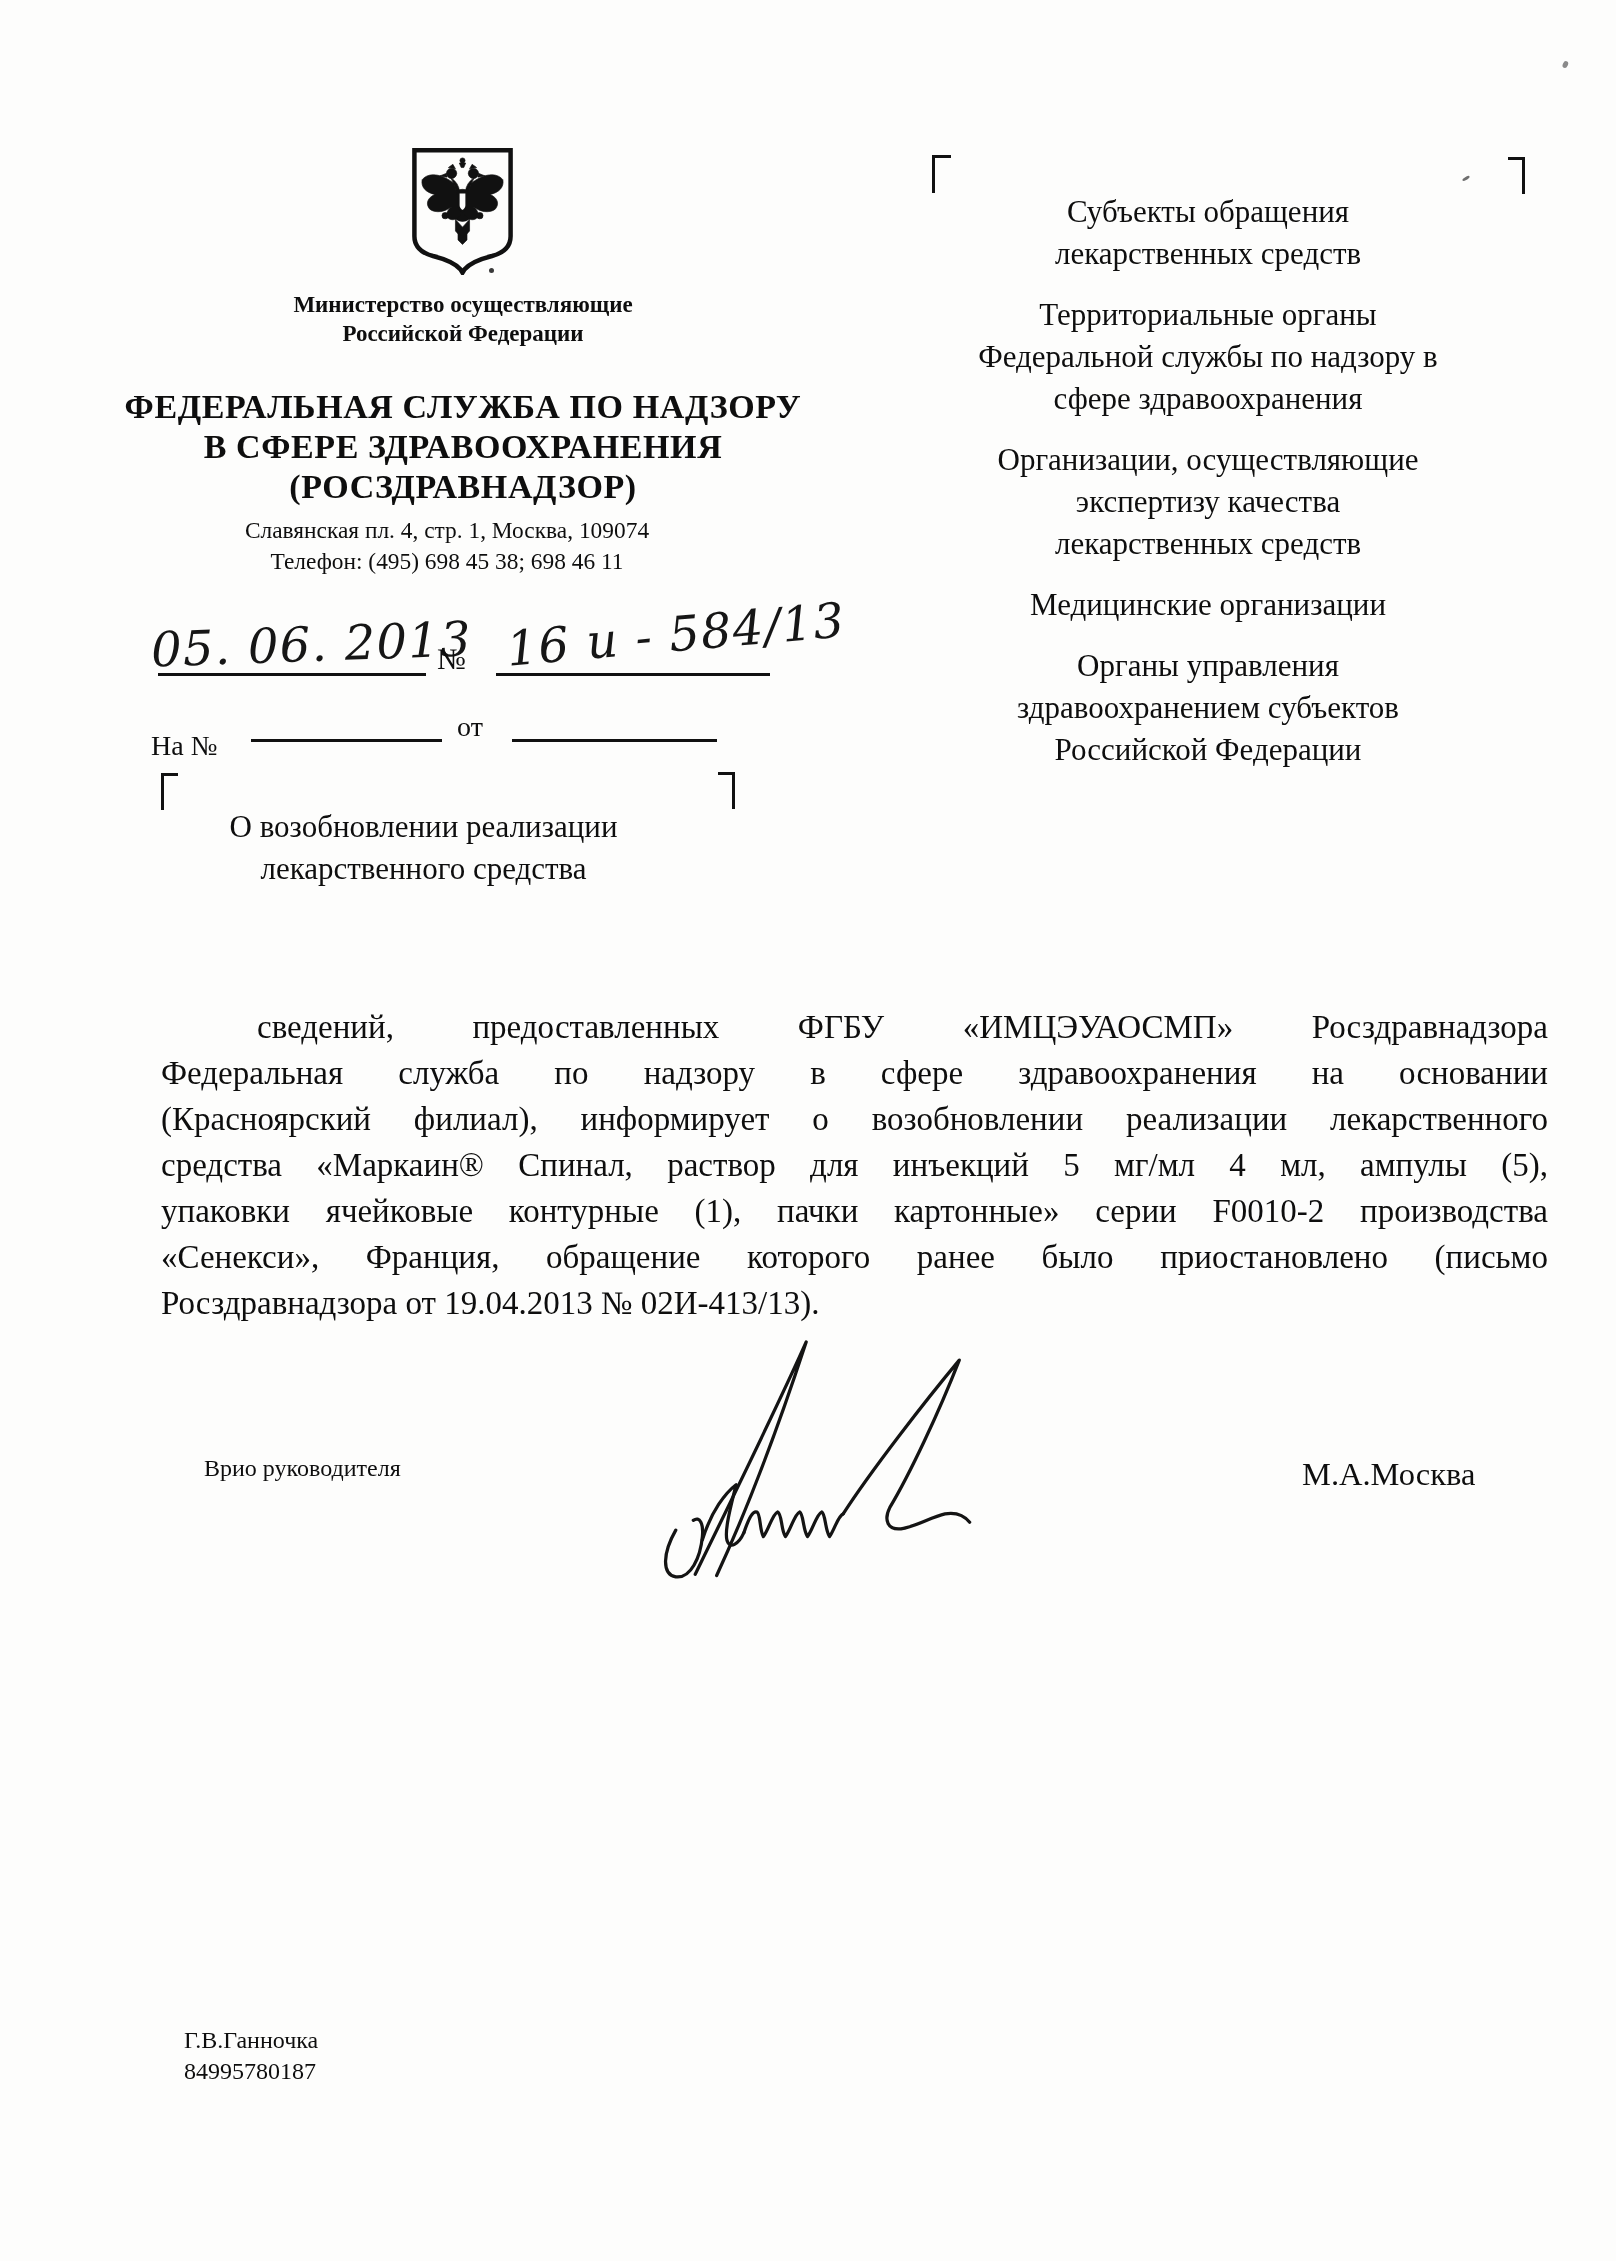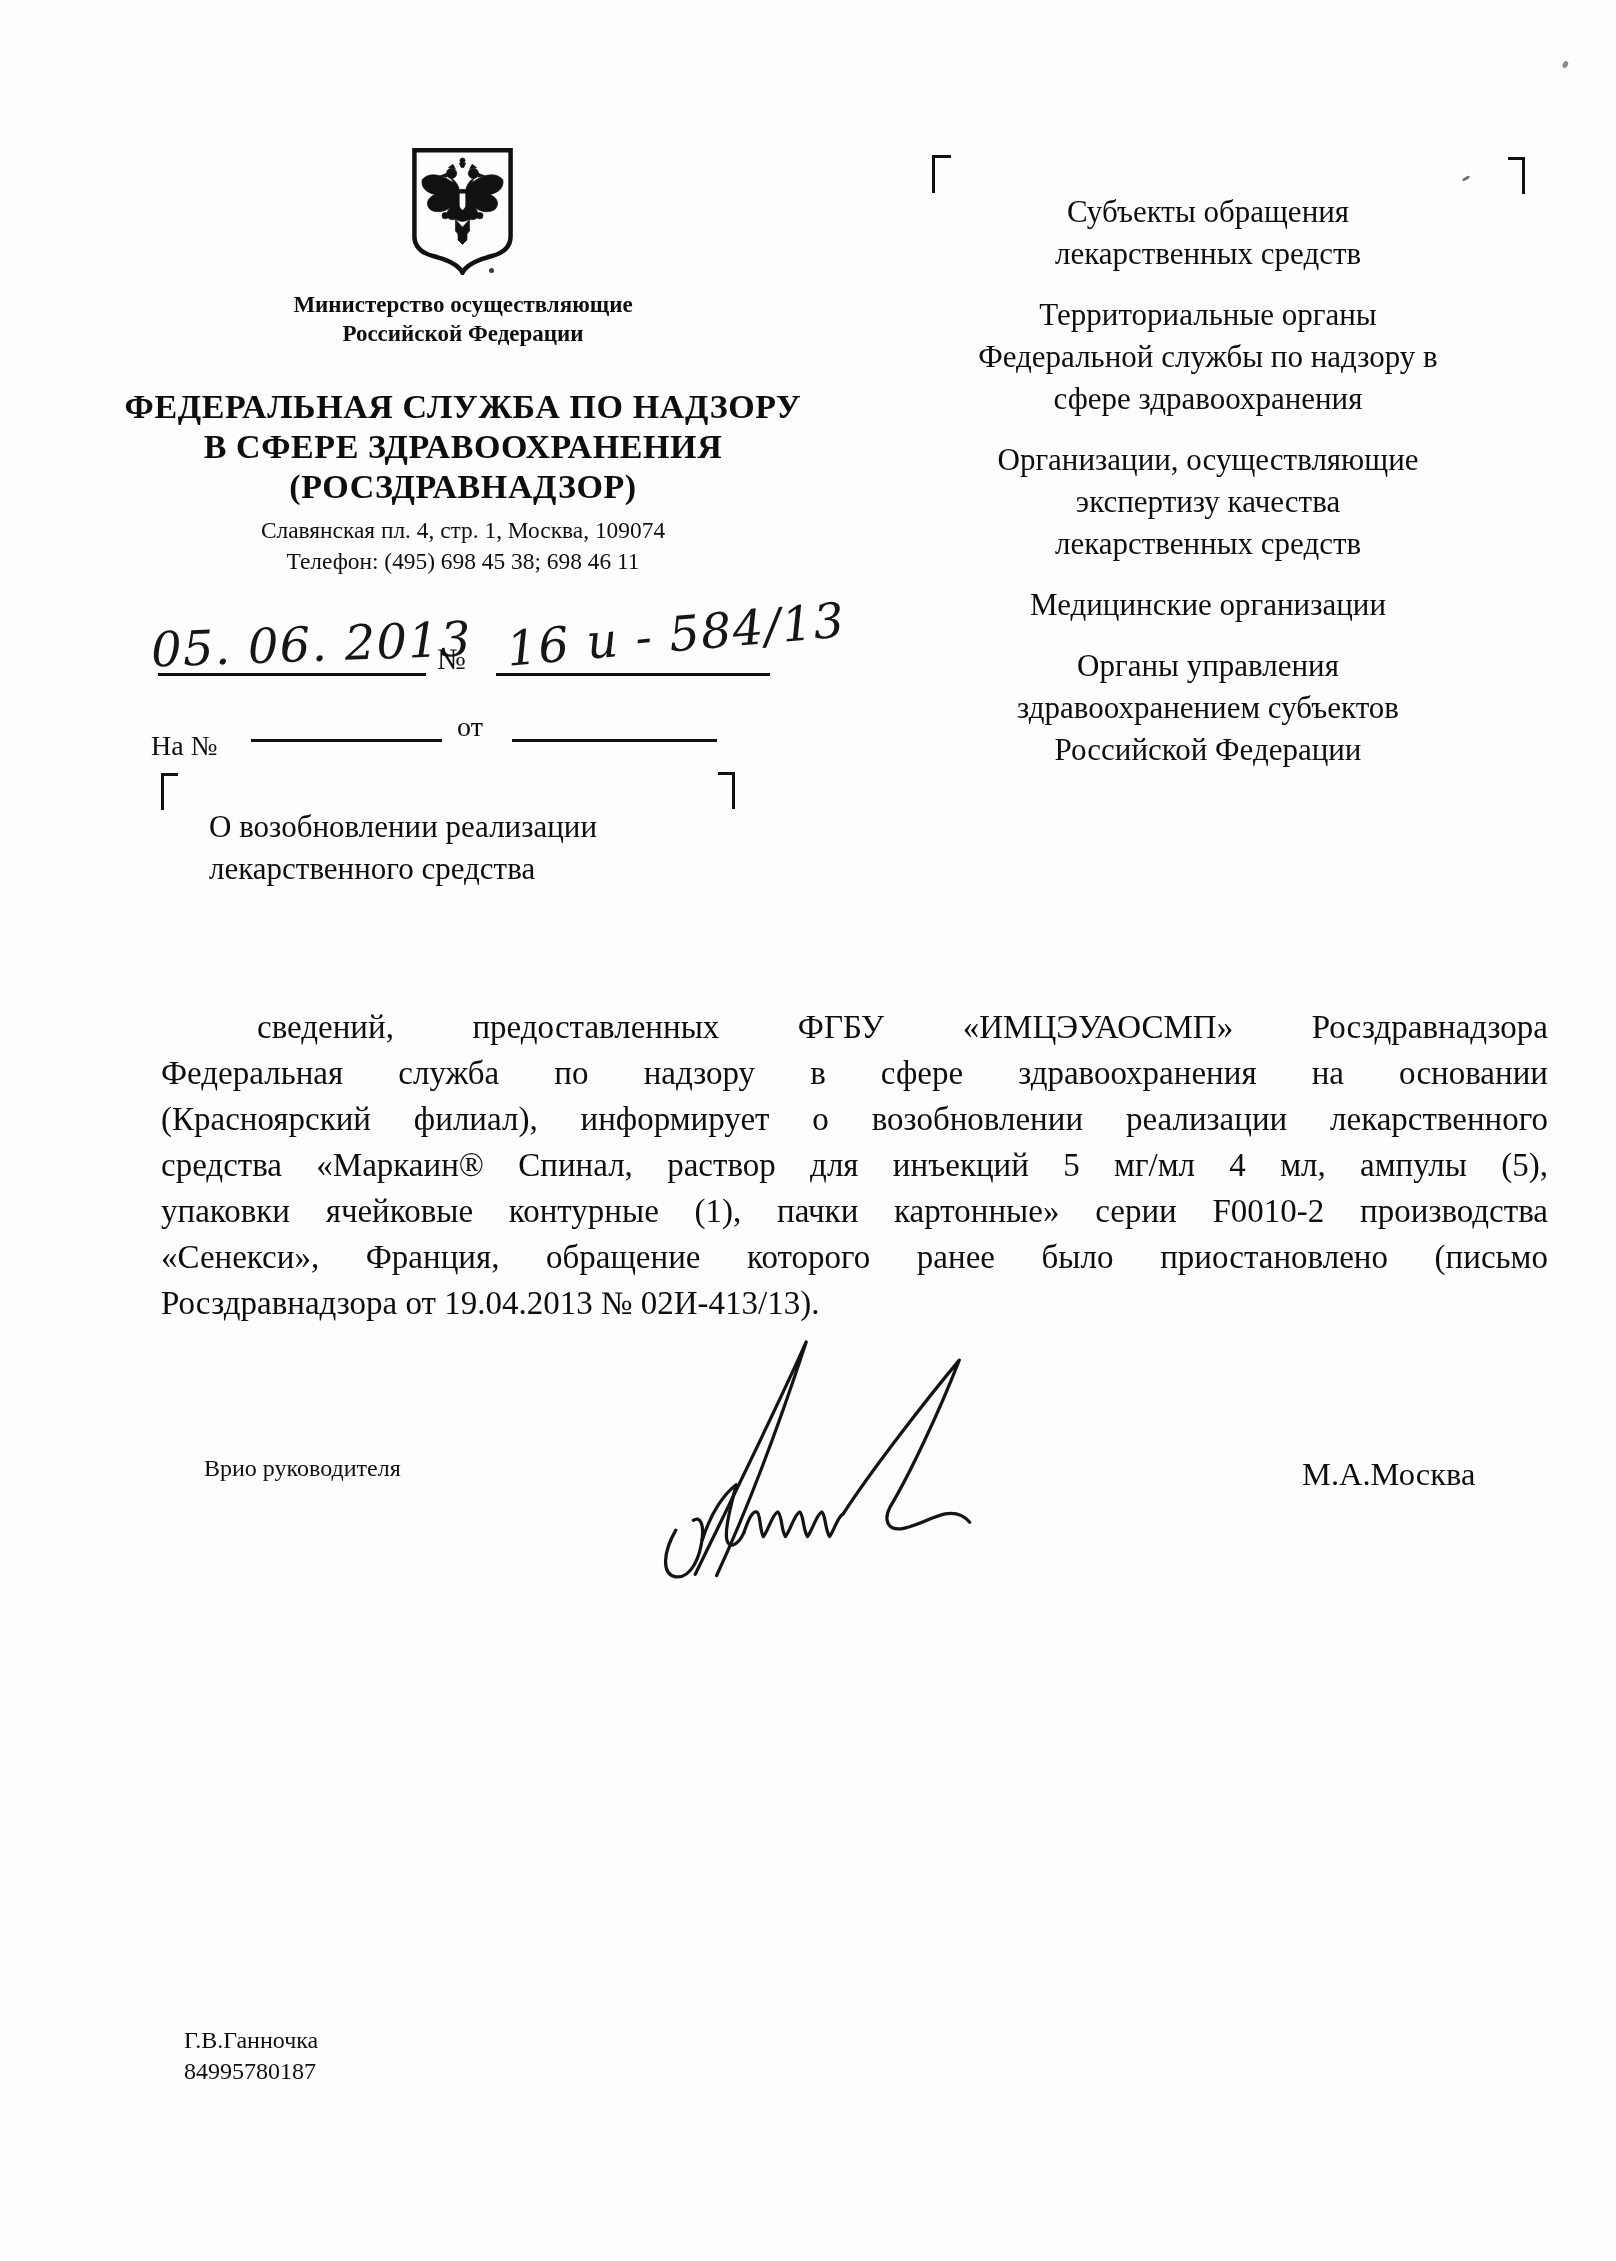--- a/index.html
+++ b/index.html
@@ -5,28 +5,28 @@
   html,body{margin:0;padding:0;background:#e8e8e8;}
   #page{
     position:relative;
     width:1616px;height:2261px;
     background:#fdfdfc;
     color:#0e0e0e;
     font-family:"Liberation Serif", serif;
     overflow:hidden;
   }
   .abs{position:absolute;}
-  .preline{white-space:pre-line;}
+  .preline{white-space:pre-line;text-align:center;}
   .center{text-align:center;}
 
   
   #coat-of-arms{left:408px;top:146px;width:109px;height:129px;}
   #ministry{left:104px;top:290px;width:718px;font-size:23px;line-height:29px;font-weight:bold;}
   #agency{left:104px;top:387px;width:718px;font-size:34px;line-height:40px;font-weight:bold;letter-spacing:0.6px;}
-  #address-block{left:104px;top:515px;width:718px;font-size:23.4px;line-height:31px;}
+  #address-block{left:88px;top:515px;width:718px;font-size:23.4px;line-height:31px;}
 
   
   .hw{font-family:"DejaVu Serif", serif;font-style:italic;color:#161616;}
   #hw-date{left:151px;top:616px;font-size:48px;transform:rotate(-2deg);letter-spacing:1.3px;}
   #no-sign{left:437px;top:642px;font-size:30px;}
   #hw-number{left:506px;top:606px;font-size:48px;transform:rotate(-5deg);letter-spacing:1.3px;}
   .uline{height:3.2px;background:#111;}
   #date-underline{left:158px;top:673px;width:268px;}
   #number-underline{left:496px;top:673px;width:274px;}
   #reply-label{left:151px;top:730px;font-size:28px;}

